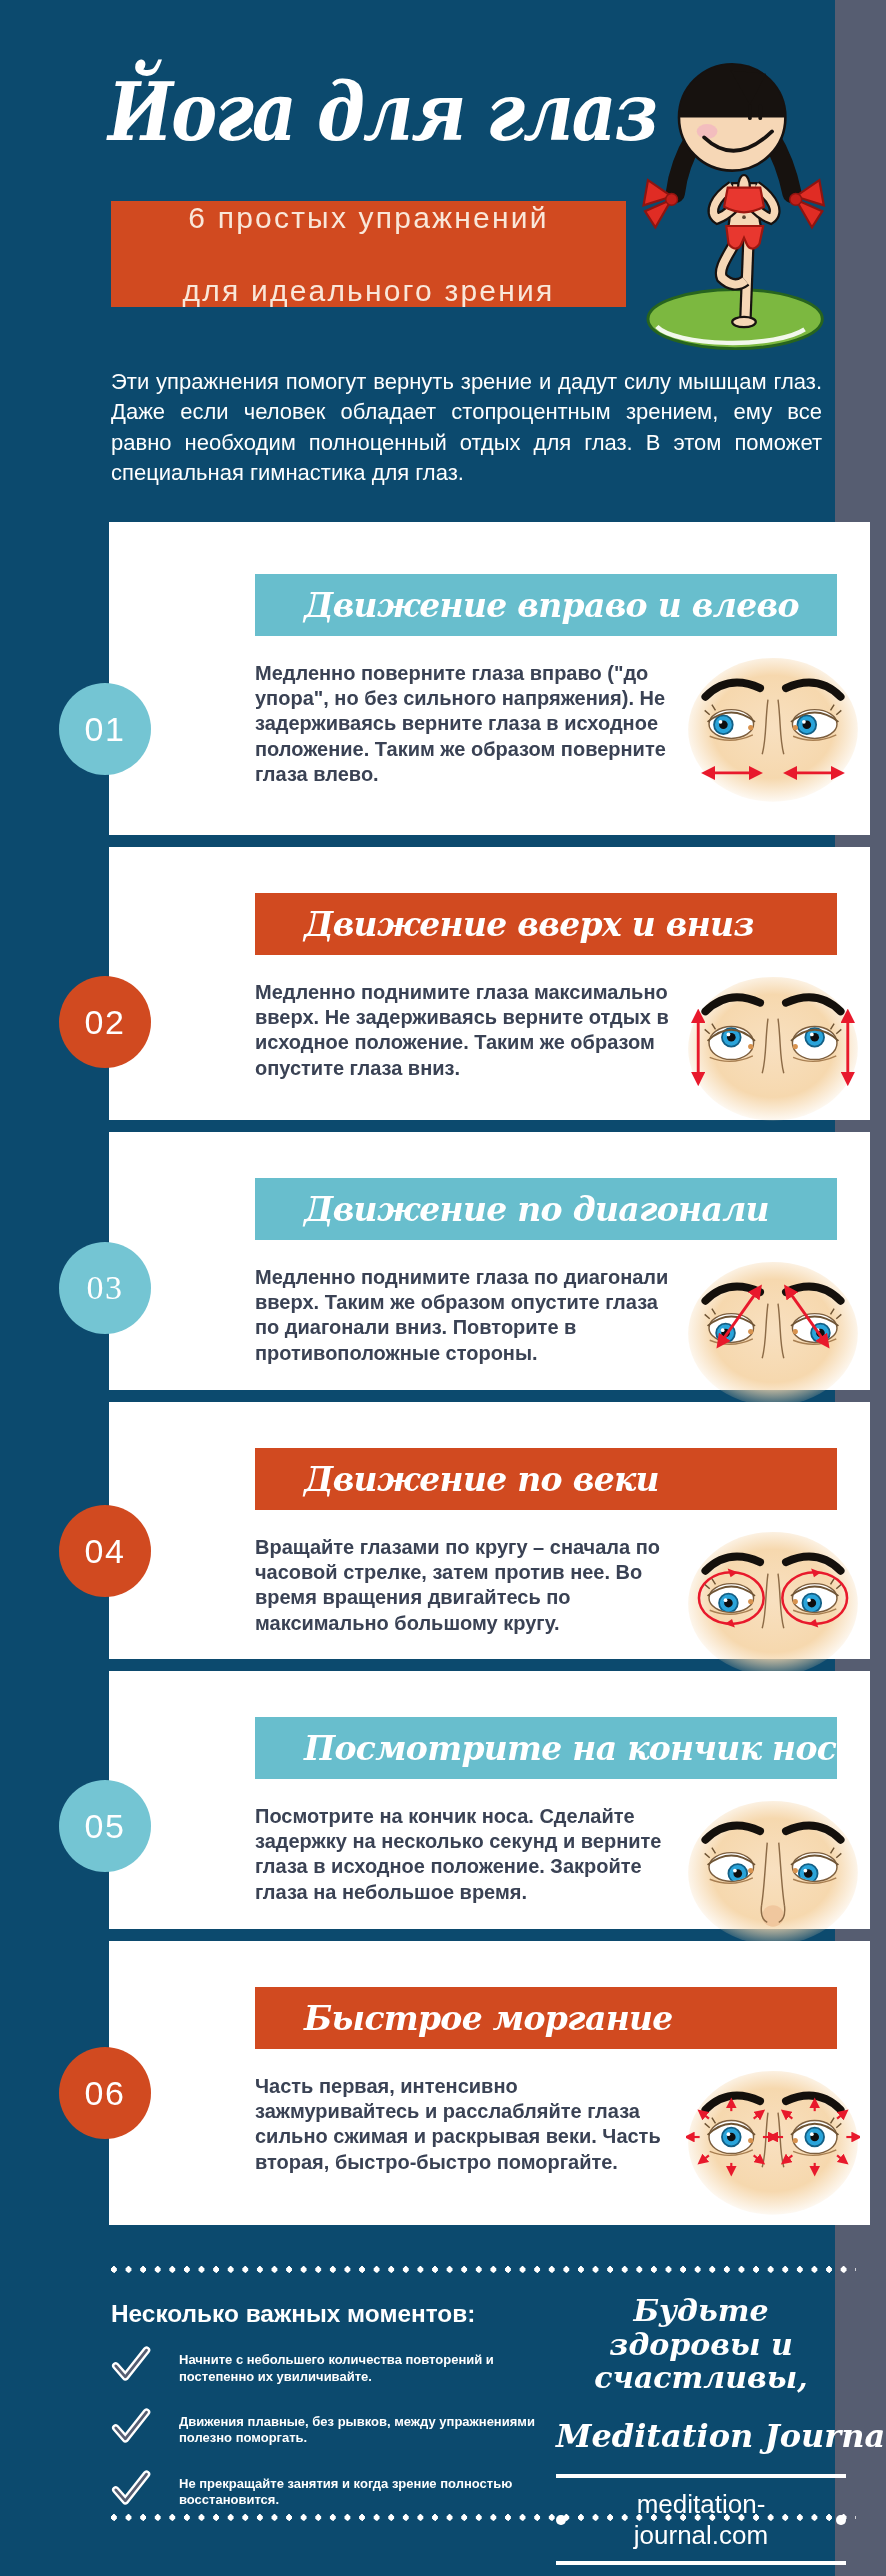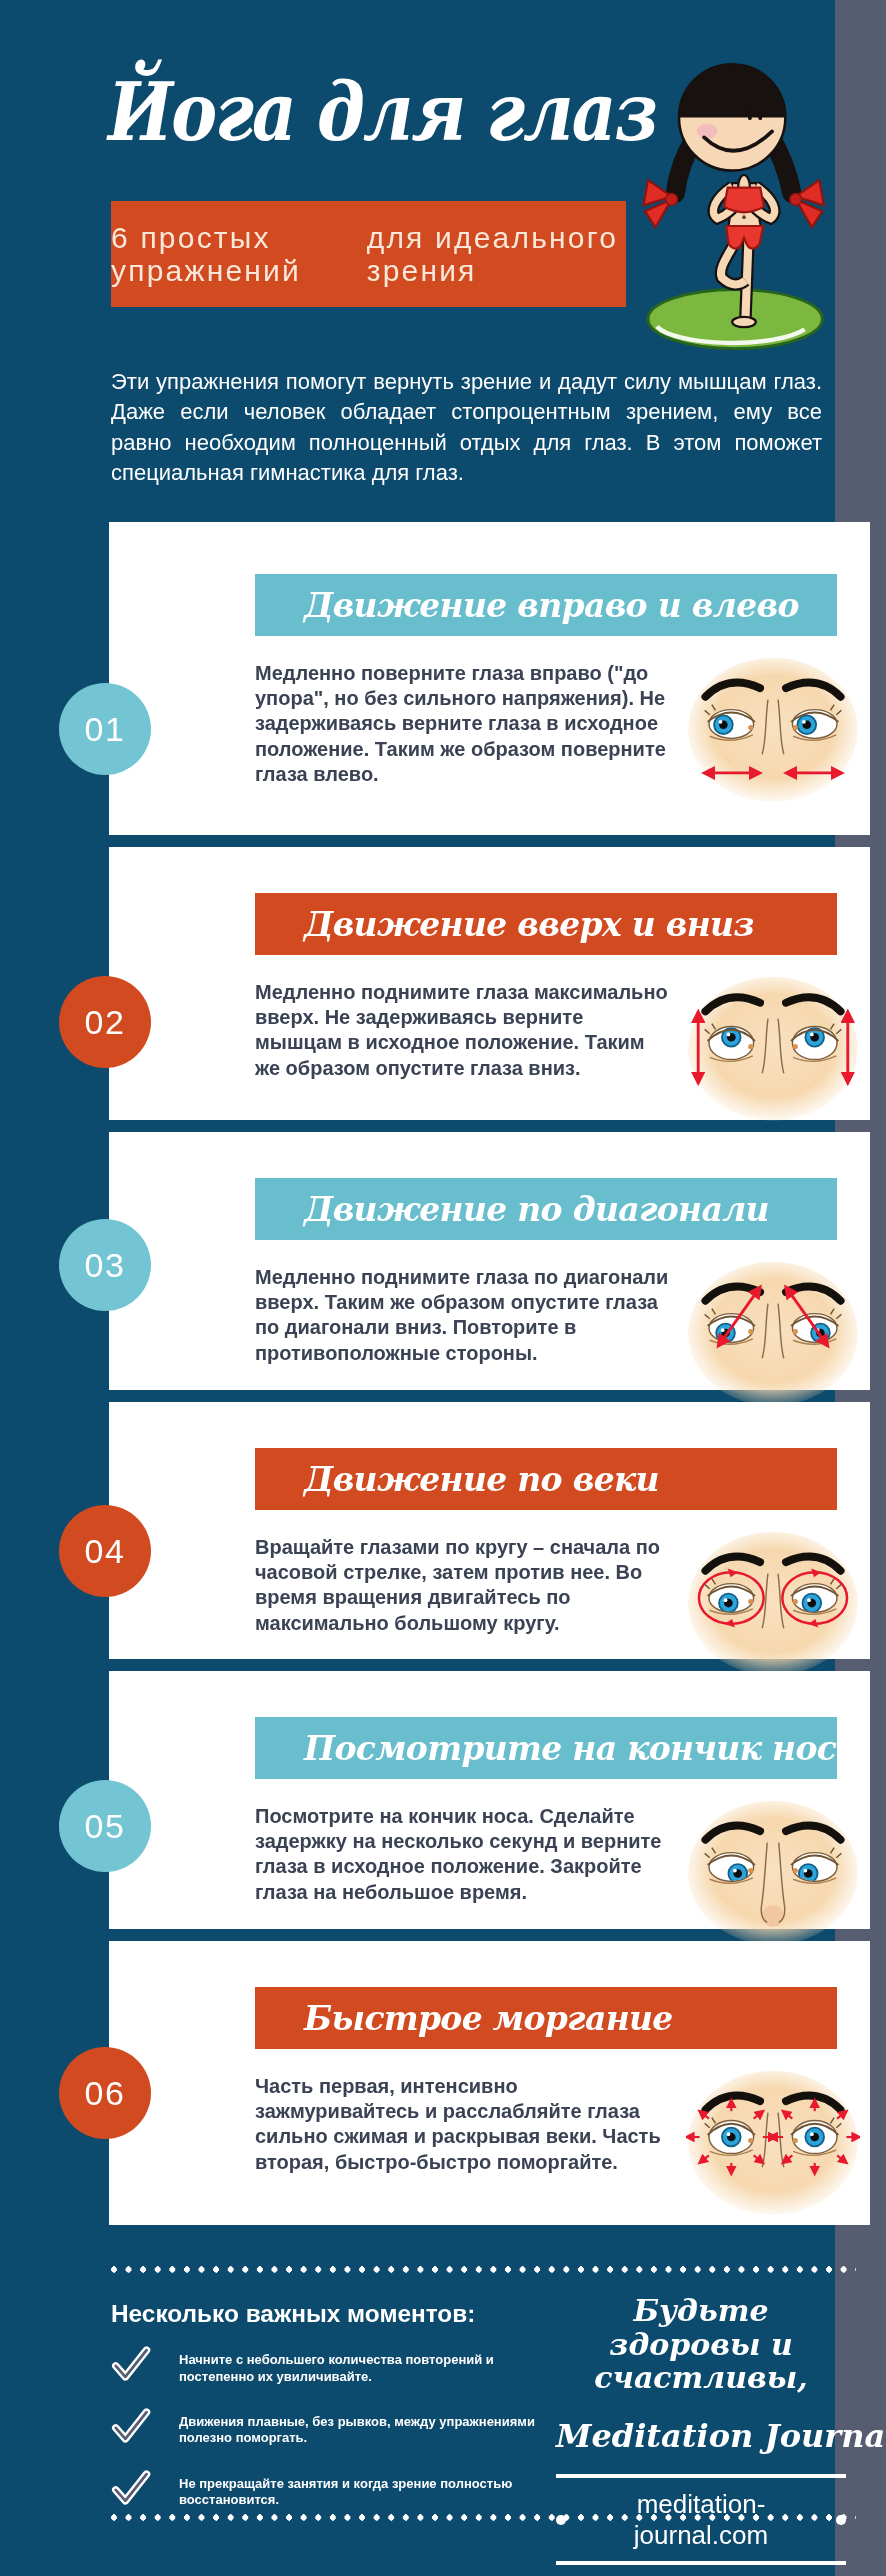--- a/index.html
+++ b/index.html
@@ -8,21 +8,21 @@
 
   
   .main-title{
     position:absolute;left:108px;top:64px;margin:0;color:#ffffff;
     font-family:"DejaVu Serif","Liberation Serif",serif;font-style:italic;font-weight:bold;
     font-size:81px;letter-spacing:-2.2px;white-space:nowrap;
     transform:scaleX(.85);transform-origin:left top;
   }
   .subtitle-box{
     position:absolute;left:111px;top:201px;width:515px;height:106px;background:#d14a20;
-    display:flex;flex-direction:row;justify-content:flex-end;align-items:center;gap:4.4px;
+    display:flex;flex-direction:column;justify-content:space-between;align-items:center;gap:4.4px;
   }
   .subtitle-box span{
     color:#f9e7d9;font-size:30px;font-weight:300;letter-spacing:2.2px;line-height:1.1;
   }
   .yoga-girl{position:absolute;left:633px;top:28px;}
   .intro{
     position:absolute;left:111px;top:367px;width:711px;margin:0;
     color:#ffffff;font-size:22px;line-height:1.38;text-align:justify;
   }
 
@@ -46,21 +46,21 @@
   .desc{margin:0;width:414px;color:#3a4254;font-size:20px;line-height:1.26;font-weight:bold;}
   .eyes{width:174px;margin-left:auto;margin-top:-6px;}
   .num-circle{
     position:absolute;left:-50px;width:92px;height:92px;border-radius:50%;
     display:flex;align-items:center;justify-content:center;
   }
   .card.teal .num-circle{background:#74c5d3;}
   .card.orange .num-circle{background:#d14a20;}
   .card:nth-of-type(1) .num-circle{top:161px;}
   .card:nth-of-type(2) .num-circle{top:129px;}
-  .card:nth-of-type(3) .num-circle{top:87px;}
+  .card:nth-of-type(3) .num-circle{top:110px;font-family:Liberation Serif, serif;}
   .card:nth-of-type(4) .num-circle{top:103px;}
   .card:nth-of-type(5) .num-circle{top:109px;}
   .card:nth-of-type(6) .num-circle{top:106px;}
   .num-circle span{color:#ffffff;font-size:34px;font-weight:300;letter-spacing:1.5px;}
 
   
   .dotted{
     position:absolute;left:111px;width:745px;height:6.7px;
     background-image:radial-gradient(circle 3px at 3px 3.3px,#ffffff 98%,rgba(255,255,255,0) 100%);
     background-size:14.6px 6.7px;background-repeat:repeat-x;
@@ -201,21 +201,21 @@
   </section>
 
   <section class="card orange">
     <div class="num-circle">
       <span>02</span>
     </div>
     <div class="banner">
       <h2>Движение вверх и вниз</h2>
     </div>
     <div class="content">
-      <p class="desc">Медленно поднимите глаза максимально вверх. Не задерживаясь верните мышцам в исходное положение. Таким же образом опустите глаза вниз.</p>
+      <p class="desc">Медленно поднимите глаза максимально вверх. Не задерживаясь верните отдых в исходное положение. Таким же образом опустите глаза вниз.</p>
       <div class="eyes"><svg width="174" height="151" viewBox="0 0 240 210">
     <defs>
       <radialGradient id="sk1" cx="50%" cy="48%" r="55%">
         <stop offset="0%" stop-color="#f8e0c0"></stop>
         <stop offset="65%" stop-color="#f6d8ae"></stop>
         <stop offset="100%" stop-color="#f6d8ae" stop-opacity="0"></stop>
       </radialGradient>
       <marker id="ar1" viewBox="0 0 10 10" refX="6" refY="5" markerWidth="5" markerHeight="5" orient="auto-start-reverse">
         <path d="M0,0 L10,5 L0,10 Z" fill="#e8192c"></path>
       </marker>

